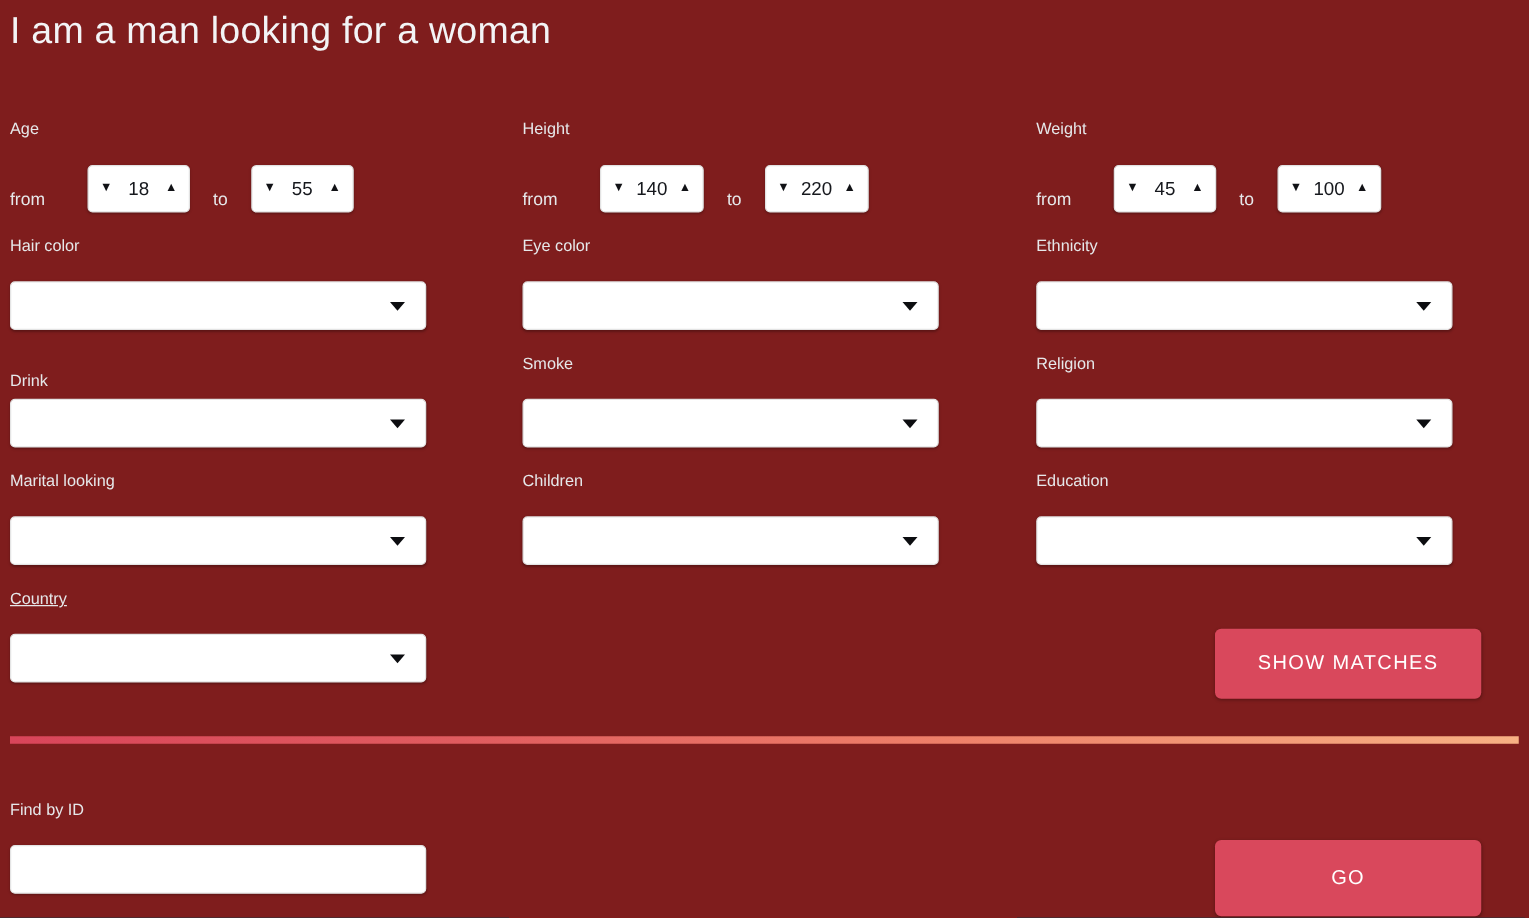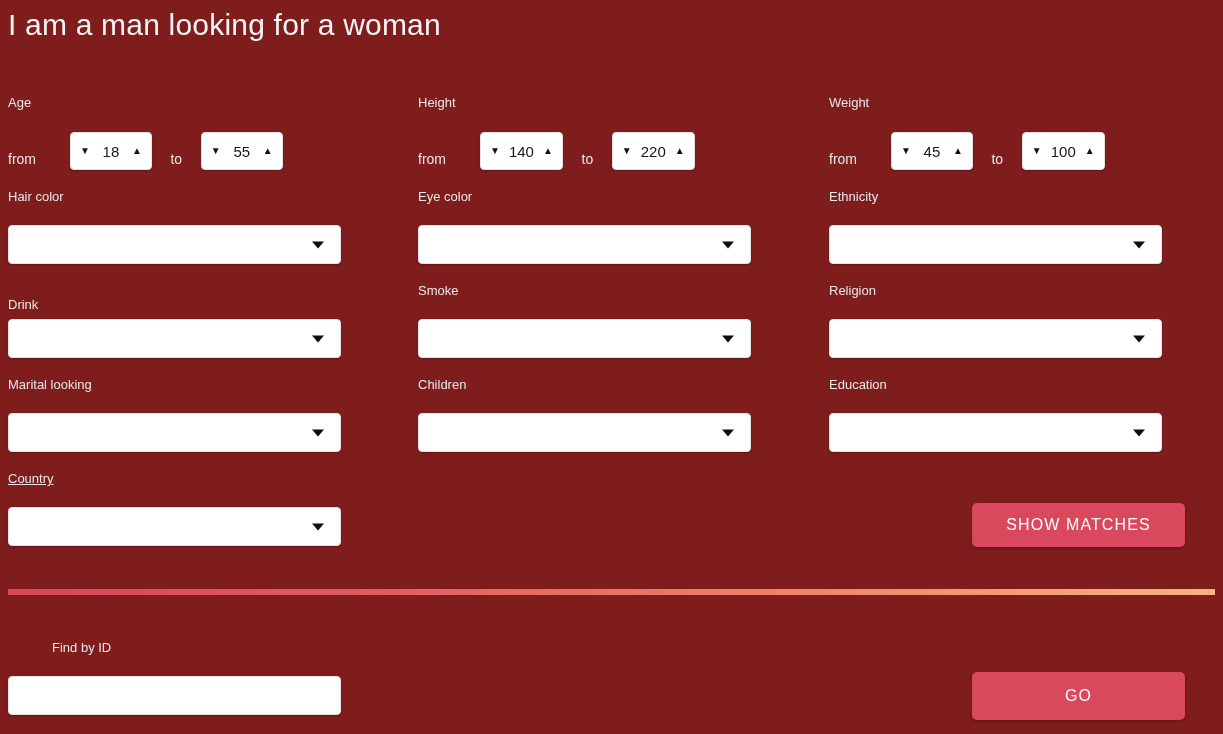--- a/index.html
+++ b/index.html
@@ -256,22 +256,22 @@
     <span class="sel-val"></span>
     <span class="caret"></span>
   </div>
 
   <div class="field-label col1" style="top:471px;text-decoration:underline;">Country</div>
   <div class="select-box col1" style="top:507px;">
     <span class="sel-val"></span>
     <span class="caret"></span>
   </div>
 
-  <button class="btn" style="left:972px; top:503px; width:213px; height:44px;">SHOW MATCHES</button>
+  <button class="btn" style="left:972px; top:503px; width:213px; height:56px;">SHOW MATCHES</button>
 
   <div class="divider" style="top:589px;"></div>
 
-  <div class="field-label col1" style="top:640px;margin-left:44px;">Find by ID</div>
+  <div class="field-label col1" style="top:640px;">Find by ID</div>
   <input class="text-input col1" type="text" style="top: 676px;" placeholder="">
 
-  <button class="btn" style="left:972px; top:672px; width:213px; height:48px;">GO</button>
+  <button class="btn" style="left:972px; top:672px; width:213px; height:61px;">GO</button>
 
 </div>
 
 </body></html>

